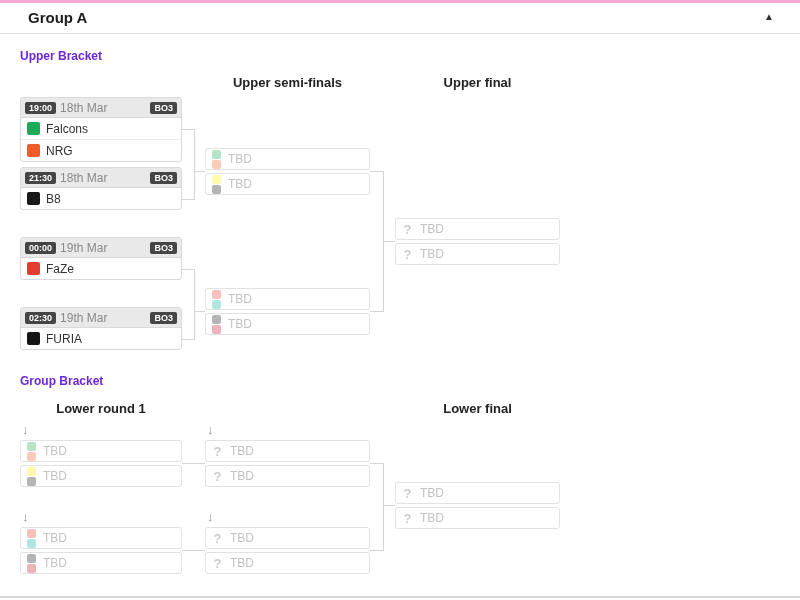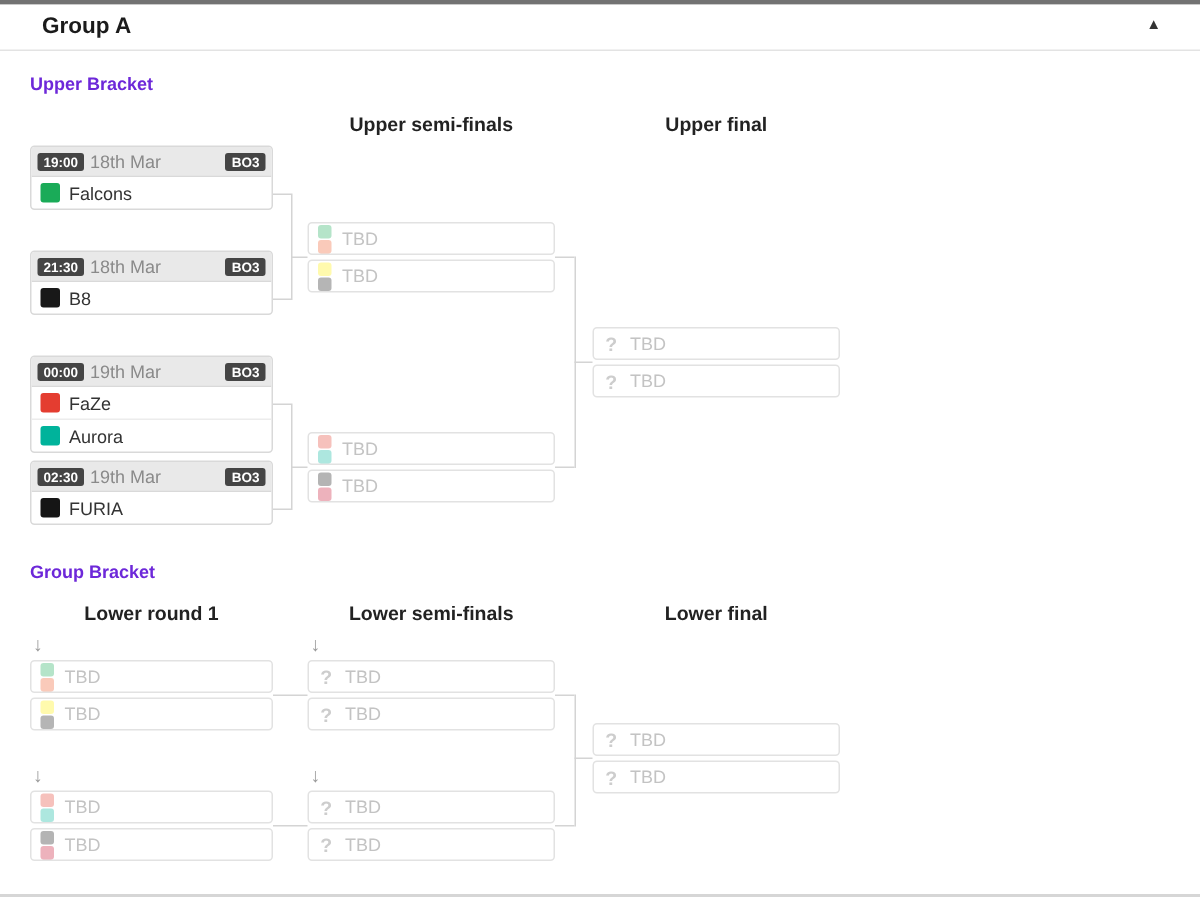--- a/index.html
+++ b/index.html
@@ -1,19 +1,19 @@
 <!DOCTYPE html>
 <html><head>
 <meta charset="utf-8">
 <style>
   html,body{margin:0;padding:0;background:#fff;}
   .page{
     position:relative;width:800px;height:600px;background:#fff;overflow:hidden;
     font-family:"Liberation Sans","DejaVu Sans",sans-serif;
-    border-top:3px solid #737373;box-sizing:border-box;
+    border-top:3px solid #f9a8d4;box-sizing:border-box;
   }
   
   .group-bar{position:absolute;left:0;top:0;width:100%;height:30px;background:#fff;}
   .group-title{position:absolute;left:28px;top:6px;font-size:15px;font-weight:bold;color:#1b1b1b;}
   .caret{position:absolute;right:26px;top:8px;font-size:10px;color:#333;cursor:pointer;}
   .group-divider{position:absolute;left:0;top:30px;width:100%;height:1px;background:#e3e3e3;}
   .bottom-divider{position:absolute;left:0;top:593px;width:100%;height:2px;background:#d6d6d6;}
   
   .section-label{position:absolute;font-size:12px;font-weight:bold;color:#6d28d9;}
   .col-header{position:absolute;font-size:13px;font-weight:bold;color:#222;text-align:center;}
@@ -63,20 +63,24 @@
   <div class="match" style="top:94px">
     <div class="match-header">
       <span class="chip">19:00</span>
       <span class="mdate">18th Mar</span>
       <span class="chip">BO3</span>
     </div>
     <div class="team-row">
       <span class="logo" style="background: rgb(26, 171, 88);"></span>
       <span>Falcons</span>
     </div>
+    <div class="team-row">
+      <span class="logo" style="background: rgb(240, 90, 40);"></span>
+      <span>NRG</span>
+    </div>
   </div>
 
   <div class="match" style="top:164px">
     <div class="match-header">
       <span class="chip">21:30</span>
       <span class="mdate">18th Mar</span>
       <span class="chip">BO3</span>
     </div>
     <div class="team-row">
       <span class="logo" style="background: rgb(24, 24, 24);"></span>
@@ -86,24 +90,20 @@
 
   <div class="match" style="top:234px">
     <div class="match-header">
       <span class="chip">00:00</span>
       <span class="mdate">19th Mar</span>
       <span class="chip">BO3</span>
     </div>
     <div class="team-row">
       <span class="logo" style="background: rgb(228, 61, 48);"></span>
       <span>FaZe</span>
-    </div>
-    <div class="team-row">
-      <span class="logo" style="background: rgb(0, 179, 155);"></span>
-      <span>Aurora</span>
     </div>
   </div>
 
   <div class="match" style="top:304px">
     <div class="match-header">
       <span class="chip">02:30</span>
       <span class="mdate">19th Mar</span>
       <span class="chip">BO3</span>
     </div>
     <div class="team-row">
@@ -159,21 +159,20 @@
   <div class="hline" style="left:182px;top:336px;width:12px"></div>
   <div class="vline" style="left:194px;top:266px;height:71px"></div>
   <div class="hline" style="left:194px;top:308px;width:11px"></div>
   <div class="hline" style="left:370px;top:168px;width:13px"></div>
   <div class="hline" style="left:370px;top:308px;width:13px"></div>
   <div class="vline" style="left:383px;top:168px;height:141px"></div>
   <div class="hline" style="left:383px;top:238px;width:12px"></div>
 
   <span class="section-label" style="left:20px;top:371px">Group Bracket</span>
   <span class="col-header" style="left:20px;top:398px;width:162px">Lower round 1</span>
-  <span class="col-header" style="left:205px;top:398px;width:165px">Lower semi-finals</span>
   <span class="col-header" style="left:395px;top:398px;width:165px">Lower final</span>
 
   <span class="drop-arrow" style="left:22px;top:420px">↓</span>
   <span class="drop-arrow" style="left:207px;top:420px">↓</span>
   <span class="drop-arrow" style="left:22px;top:507px">↓</span>
   <span class="drop-arrow" style="left:207px;top:507px">↓</span>
 
   <div class="slot w162" style="left:20px;top:437px">
     <span class="ghosts">
       <span class="ghost" style="background: rgb(26, 171, 88);"></span>

